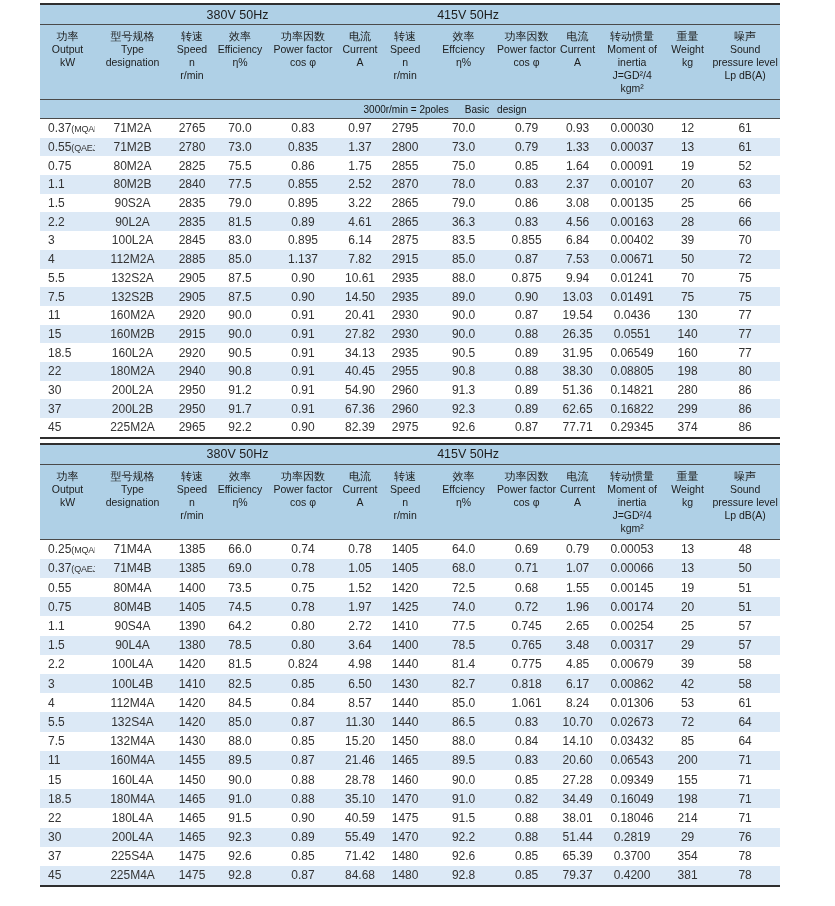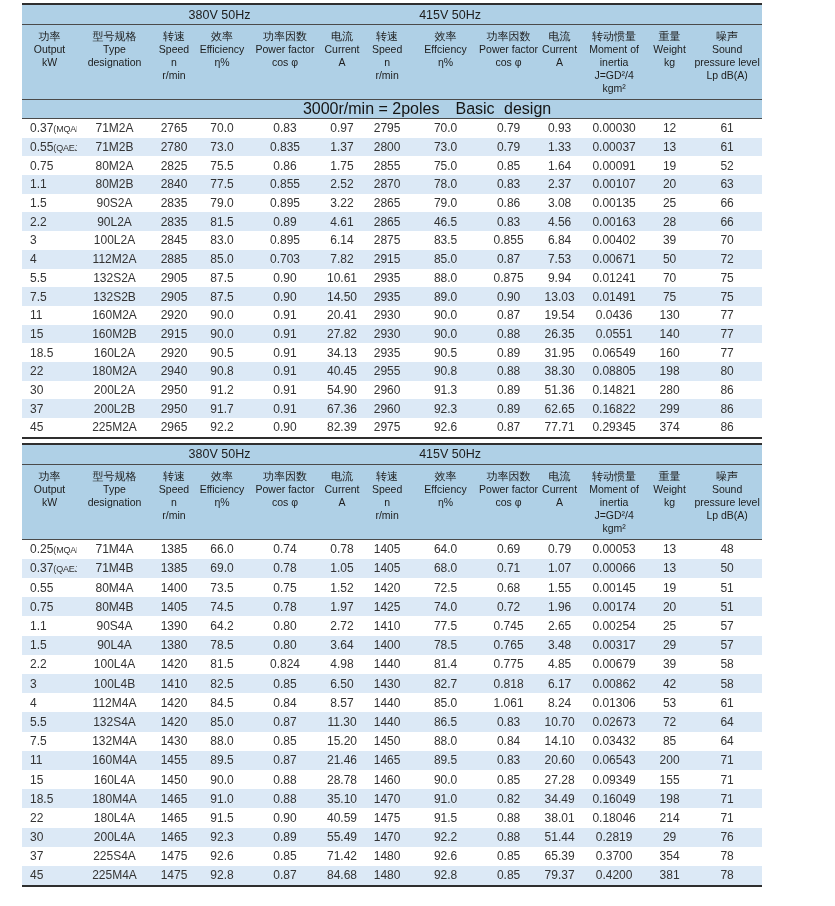--- a/index.html
+++ b/index.html
@@ -7,42 +7,42 @@
     --stripe:#dce9f6;
     --line:#4a4a4a;
     --line-strong:#2f2f2f;
     --txt:#2e2e2e;
   }
   html,body{margin:0;padding:0;}
   body{
     width:835px;height:906px;background:#ffffff;
     font-family:"Liberation Sans", sans-serif;color:var(--txt);
   }
-  .wrap{padding:3px 0 0 22px;}
+  .wrap{padding:3px 0 0 40px;}
   table{border-collapse:collapse;table-layout:fixed;width:740px;}
   table.t1{margin-bottom:4px;}
   th,td{padding:0;margin:0;}
   
   tr.band th{
     background:var(--hdr);height:19px;font-weight:normal;font-size:12.5px;
     text-align:center;color:#1c1c1c;
     border-top:2px solid var(--line-strong);border-bottom:1px solid var(--line);
   }
   
   tr.cols th{
     background:var(--hdr);vertical-align:top;padding-top:4px;height:70px;
     font-weight:normal;text-align:center;color:#1c1c1c;
     border-bottom:1px solid var(--line);
     margin-top:37px;
   }
   tr.cols .cn{font-size:11px;line-height:14px;}
   tr.cols .en{font-size:10.5px;line-height:13px;}
   
   tr.subband th{
-    background:var(--hdr);height:18px;font-weight:normal;font-size:16px;
+    background:var(--hdr);height:18px;font-weight:normal;font-size:10px;
     text-align:center;padding-left:70px;color:#141414;
     border-bottom:1px solid var(--line);
   }
   tr.subband .design{margin-left:16px;word-spacing:5px;}
   
   tbody td{
     font-size:12px;text-align:center;color:#333;height:18.7px;
     white-space:nowrap;overflow:hidden;
   }
   table.t2 tbody td{height:19.2px;}
@@ -231,21 +231,21 @@
           <td>66</td>
         </tr>
         <tr class="striped">
           <td class="output"><span>2.2</span><span class="note"></span></td>
           <td>90L2A</td>
           <td>2835</td>
           <td>81.5</td>
           <td>0.89</td>
           <td>4.61</td>
           <td>2865</td>
-          <td>46.5</td>
+          <td>36.3</td>
           <td>0.83</td>
           <td>4.56</td>
           <td>0.00163</td>
           <td>28</td>
           <td>66</td>
         </tr>
         <tr>
           <td class="output"><span>3</span><span class="note"></span></td>
           <td>100L2A</td>
           <td>2845</td>
@@ -258,21 +258,21 @@
           <td>6.84</td>
           <td>0.00402</td>
           <td>39</td>
           <td>70</td>
         </tr>
         <tr class="striped">
           <td class="output"><span>4</span><span class="note"></span></td>
           <td>112M2A</td>
           <td>2885</td>
           <td>85.0</td>
-          <td>0.703</td>
+          <td>1.137</td>
           <td>7.82</td>
           <td>2915</td>
           <td>85.0</td>
           <td>0.87</td>
           <td>7.53</td>
           <td>0.00671</td>
           <td>50</td>
           <td>72</td>
         </tr>
         <tr>

